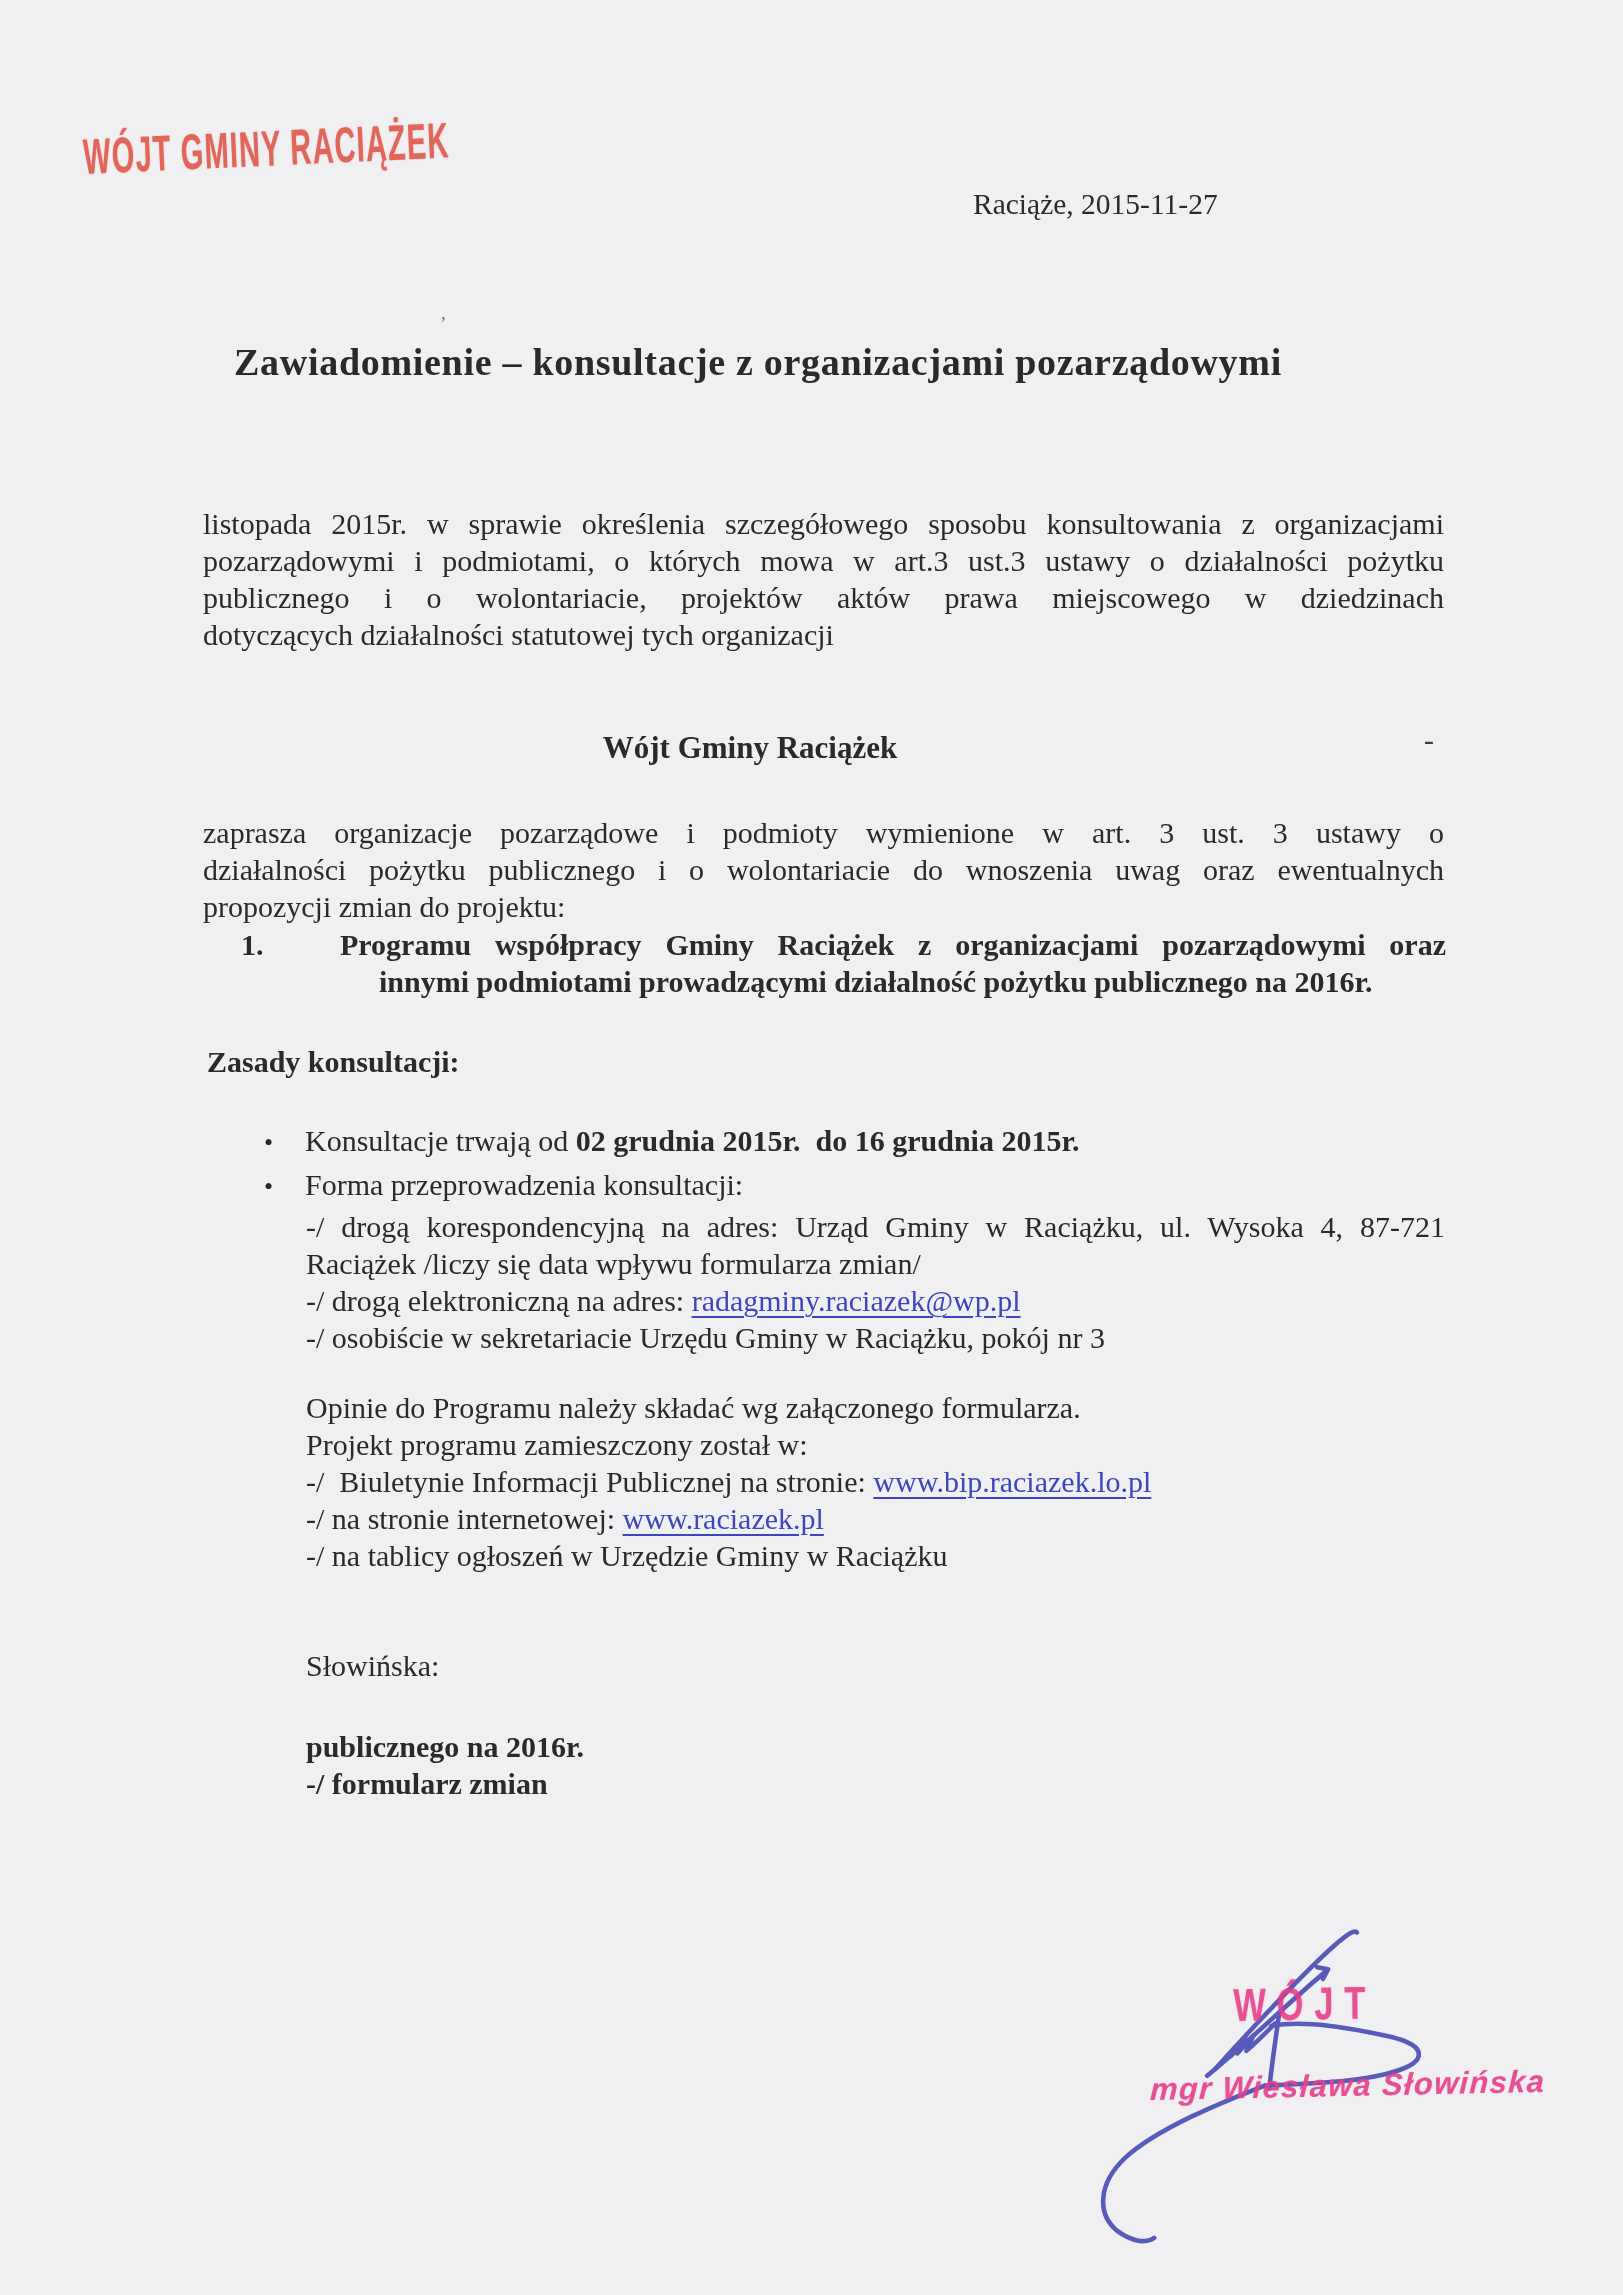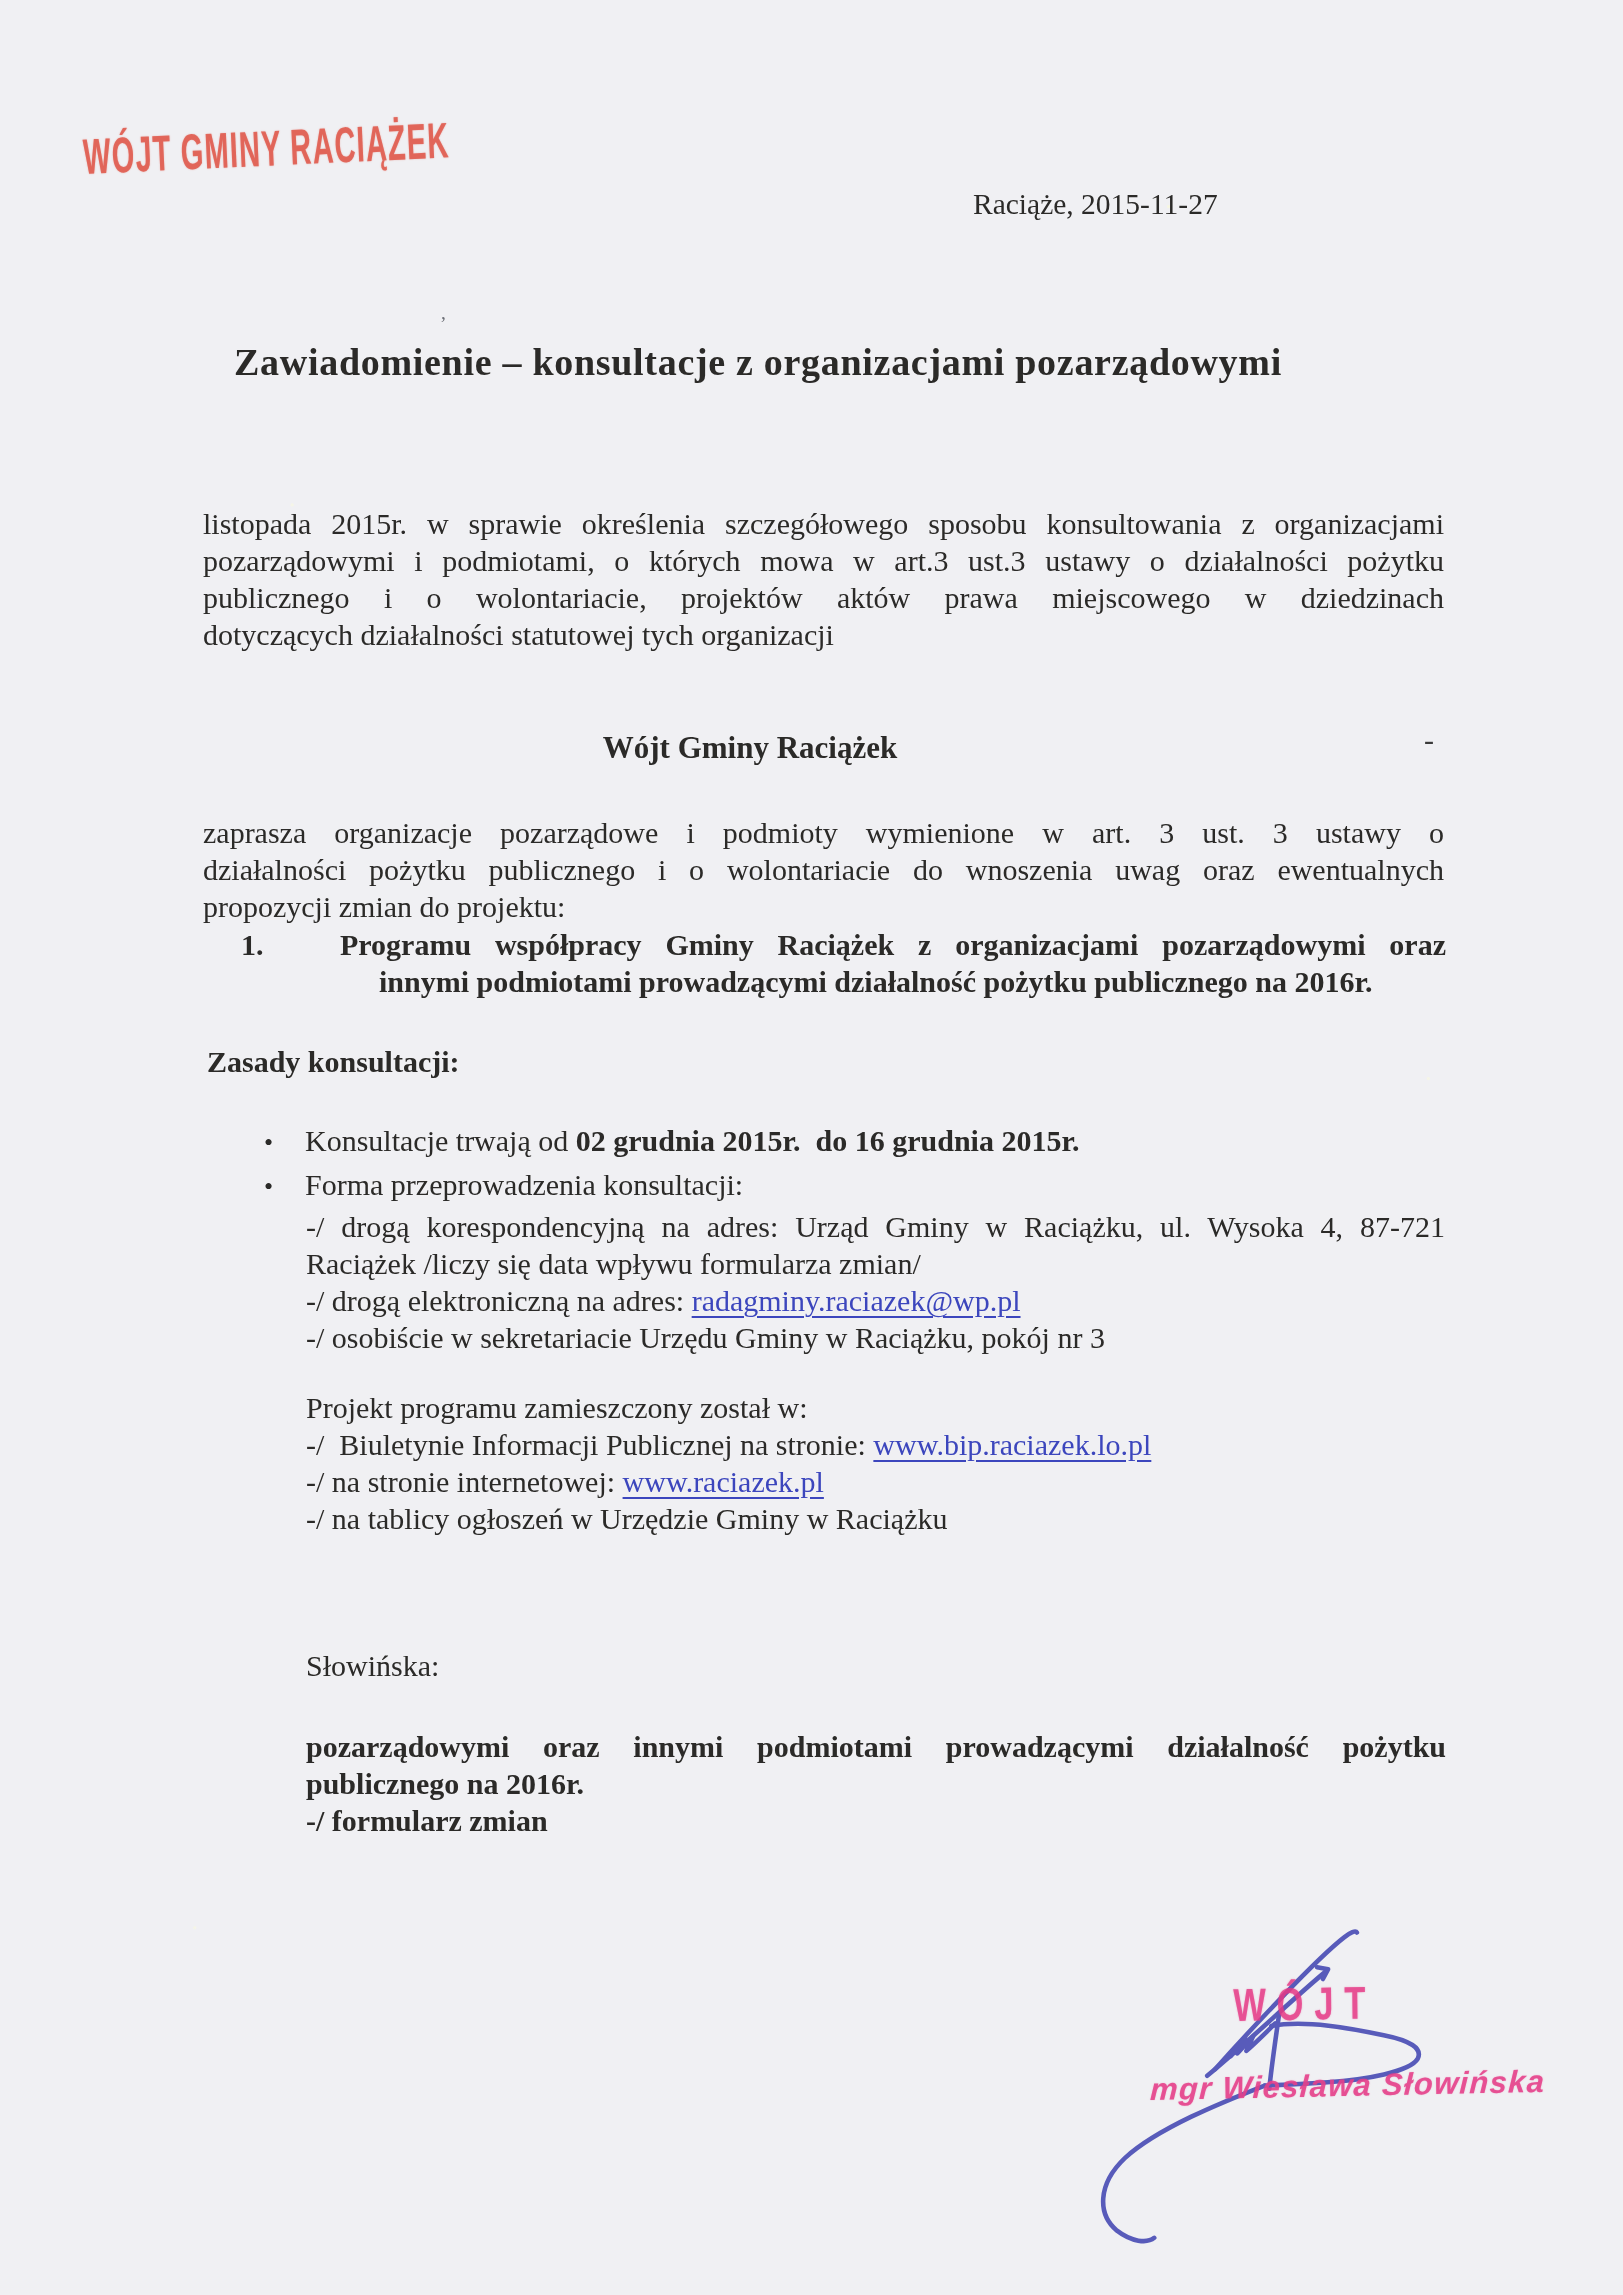--- a/index.html
+++ b/index.html
@@ -124,29 +124,29 @@
   </div>
 
   <div class="abs sub-block">
     <div class="ln jl">-/ drogą korespondencyjną na adres: Urząd Gminy w Raciążku, ul. Wysoka 4, 87-721</div>
     <div class="ln">Raciążek /liczy się data wpływu formularza zmian/</div>
     <div class="ln"><span class="pre">-/ drogą elektroniczną na adres: </span><a class="doclink">radagminy.raciazek@wp.pl</a></div>
     <div class="ln">-/ osobiście w sekretariacie Urzędu Gminy w Raciążku, pokój nr 3</div>
   </div>
 
   <div class="abs info-block">
+    <div class="ln">Opinie do Programu należy składać wg załączonego formularza.</div>
     <div class="ln">Projekt programu zamieszczony został w:</div>
     <div class="ln"><span class="pre">-/  Biuletynie Informacji Publicznej na stronie: </span><a class="doclink">www.bip.raciazek.lo.pl</a></div>
     <div class="ln"><span class="pre">-/ na stronie internetowej: </span><a class="doclink">www.raciazek.pl</a></div>
     <div class="ln">-/ na tablicy ogłoszeń w Urzędzie Gminy w Raciążku</div>
   </div>
 
   <div class="abs zalaczniki ln">Słowińska:</div>
   <div class="abs att-block">
-    <div class="ln jl">pozarządowymi oraz innymi podmiotami prowadzącymi działalność pożytku</div>
     <div class="ln">publicznego na 2016r.</div>
     <div class="ln">-/ formularz zmian</div>
   </div>
 
   <svg class="abs sig-svg" width="419" height="353" viewBox="0 0 640 540" fill="none">
     <g stroke="#4c4fb6" stroke-width="7" stroke-linecap="round" stroke-linejoin="round" opacity="0.92">
       <path d="M226,242 C278,184 382,72 424,40 C433,33 441,29 443,33"></path>
       <path d="M214,252 C268,208 352,128 396,92"></path>
       <path d="M382,86 L399,89 L391,104"></path>
       <path d="M250,222 L272,194 L260,218 L284,192 L274,214 C290,200 304,186 318,172"></path>

